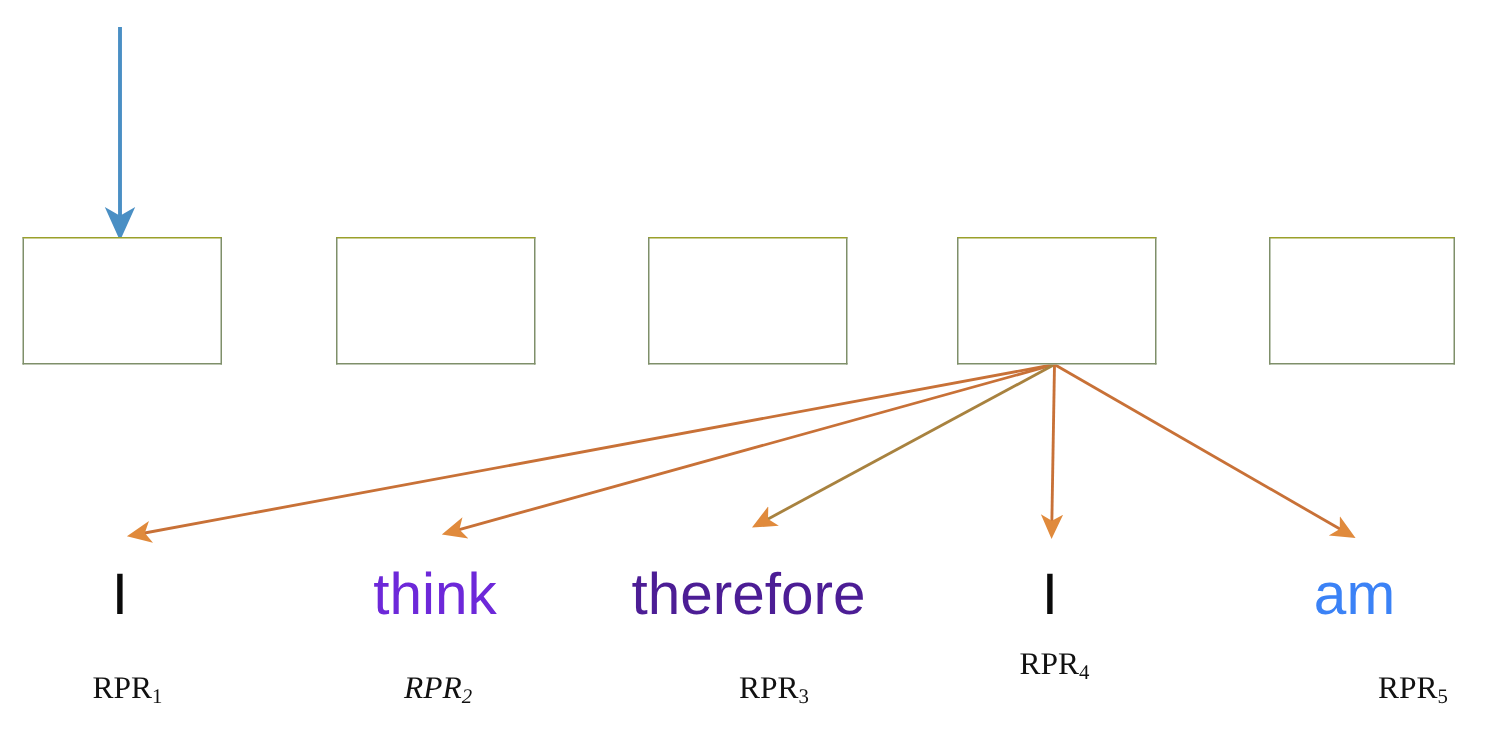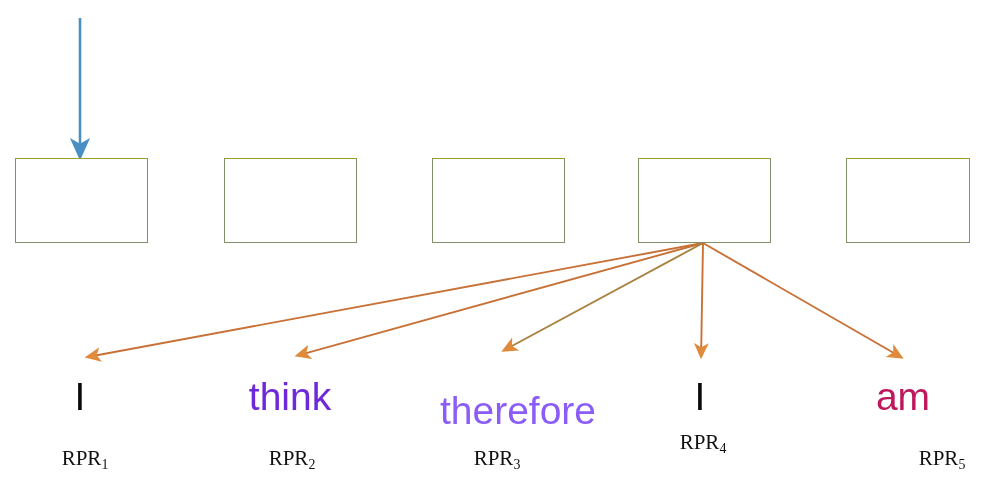--- a/index.html
+++ b/index.html
@@ -86,25 +86,25 @@
   <div id="boxes-layer">
       <div class="slot-box" style="left: 15px; top: 158px; width: 133px; height: 85px; border-color: rgb(154, 160, 42) rgb(127, 143, 106) rgb(127, 143, 106); background: rgb(255, 255, 255);"></div>
       <div class="slot-box" style="left: 224px; top: 158px; width: 133px; height: 85px; border-color: rgb(154, 160, 42) rgb(127, 143, 106) rgb(127, 143, 106); background: rgb(255, 255, 255);"></div>
       <div class="slot-box" style="left: 432px; top: 158px; width: 133px; height: 85px; border-color: rgb(154, 160, 42) rgb(127, 143, 106) rgb(127, 143, 106); background: rgb(255, 255, 255);"></div>
       <div class="slot-box" style="left: 638px; top: 158px; width: 133px; height: 85px; border-color: rgb(154, 160, 42) rgb(127, 143, 106) rgb(127, 143, 106); background: rgb(255, 255, 255);"></div>
       <div class="slot-box" style="left: 846px; top: 158px; width: 124px; height: 85px; border-color: rgb(154, 160, 42) rgb(127, 143, 106) rgb(127, 143, 106); background: rgb(255, 255, 255);"></div>
     </div>
   <div id="words-layer">
       <div class="word-label" style="left: 80px; top: 377px; color: rgb(10, 10, 10);">I</div>
       <div class="word-label" style="left: 290px; top: 377px; color: #6d28d9;">think</div>
-      <div class="word-label" style="left: 518px; top: 377px; color: #8b5cf6; margin-top: 14px;">therefore</div>
+      <div class="word-label" style="left: 499px; top: 377px; color: #4c1d95;">therefore</div>
       <div class="word-label" style="left: 700px; top: 377px; color: rgb(10, 10, 10);">I</div>
-      <div class="word-label" style="left: 903px; top: 377px; color: #be185d;">am</div>
+      <div class="word-label" style="left: 903px; top: 377px; color: #3b82f6;">am</div>
     </div>
   <div id="rpr-layer">
       <div class="rpr-label" style="left: 85px; top: 448px;"><span>RPR</span><sub>1</sub></div>
-      <div class="rpr-label" style="left: 292px; top: 448px;"><span>RPR</span><sub>2</sub></div>
-      <div class="rpr-label" style="left: 497px; top: 448px;"><span>RPR</span><sub>3</sub></div>
+      <div class="rpr-label" style="left: 292px; top: 448px; font-style: italic;"><span>RPR</span><sub>2</sub></div>
+      <div class="rpr-label" style="left: 516px; top: 448px;"><span>RPR</span><sub>3</sub></div>
       <div class="rpr-label" style="left: 703px; top: 432px;"><span>RPR</span><sub>4</sub></div>
       <div class="rpr-label" style="left: 908px; top: 448px; margin-left: 34px;"><span>RPR</span><sub>5</sub></div>
     </div>
 
 </div>
 
 </body></html>

